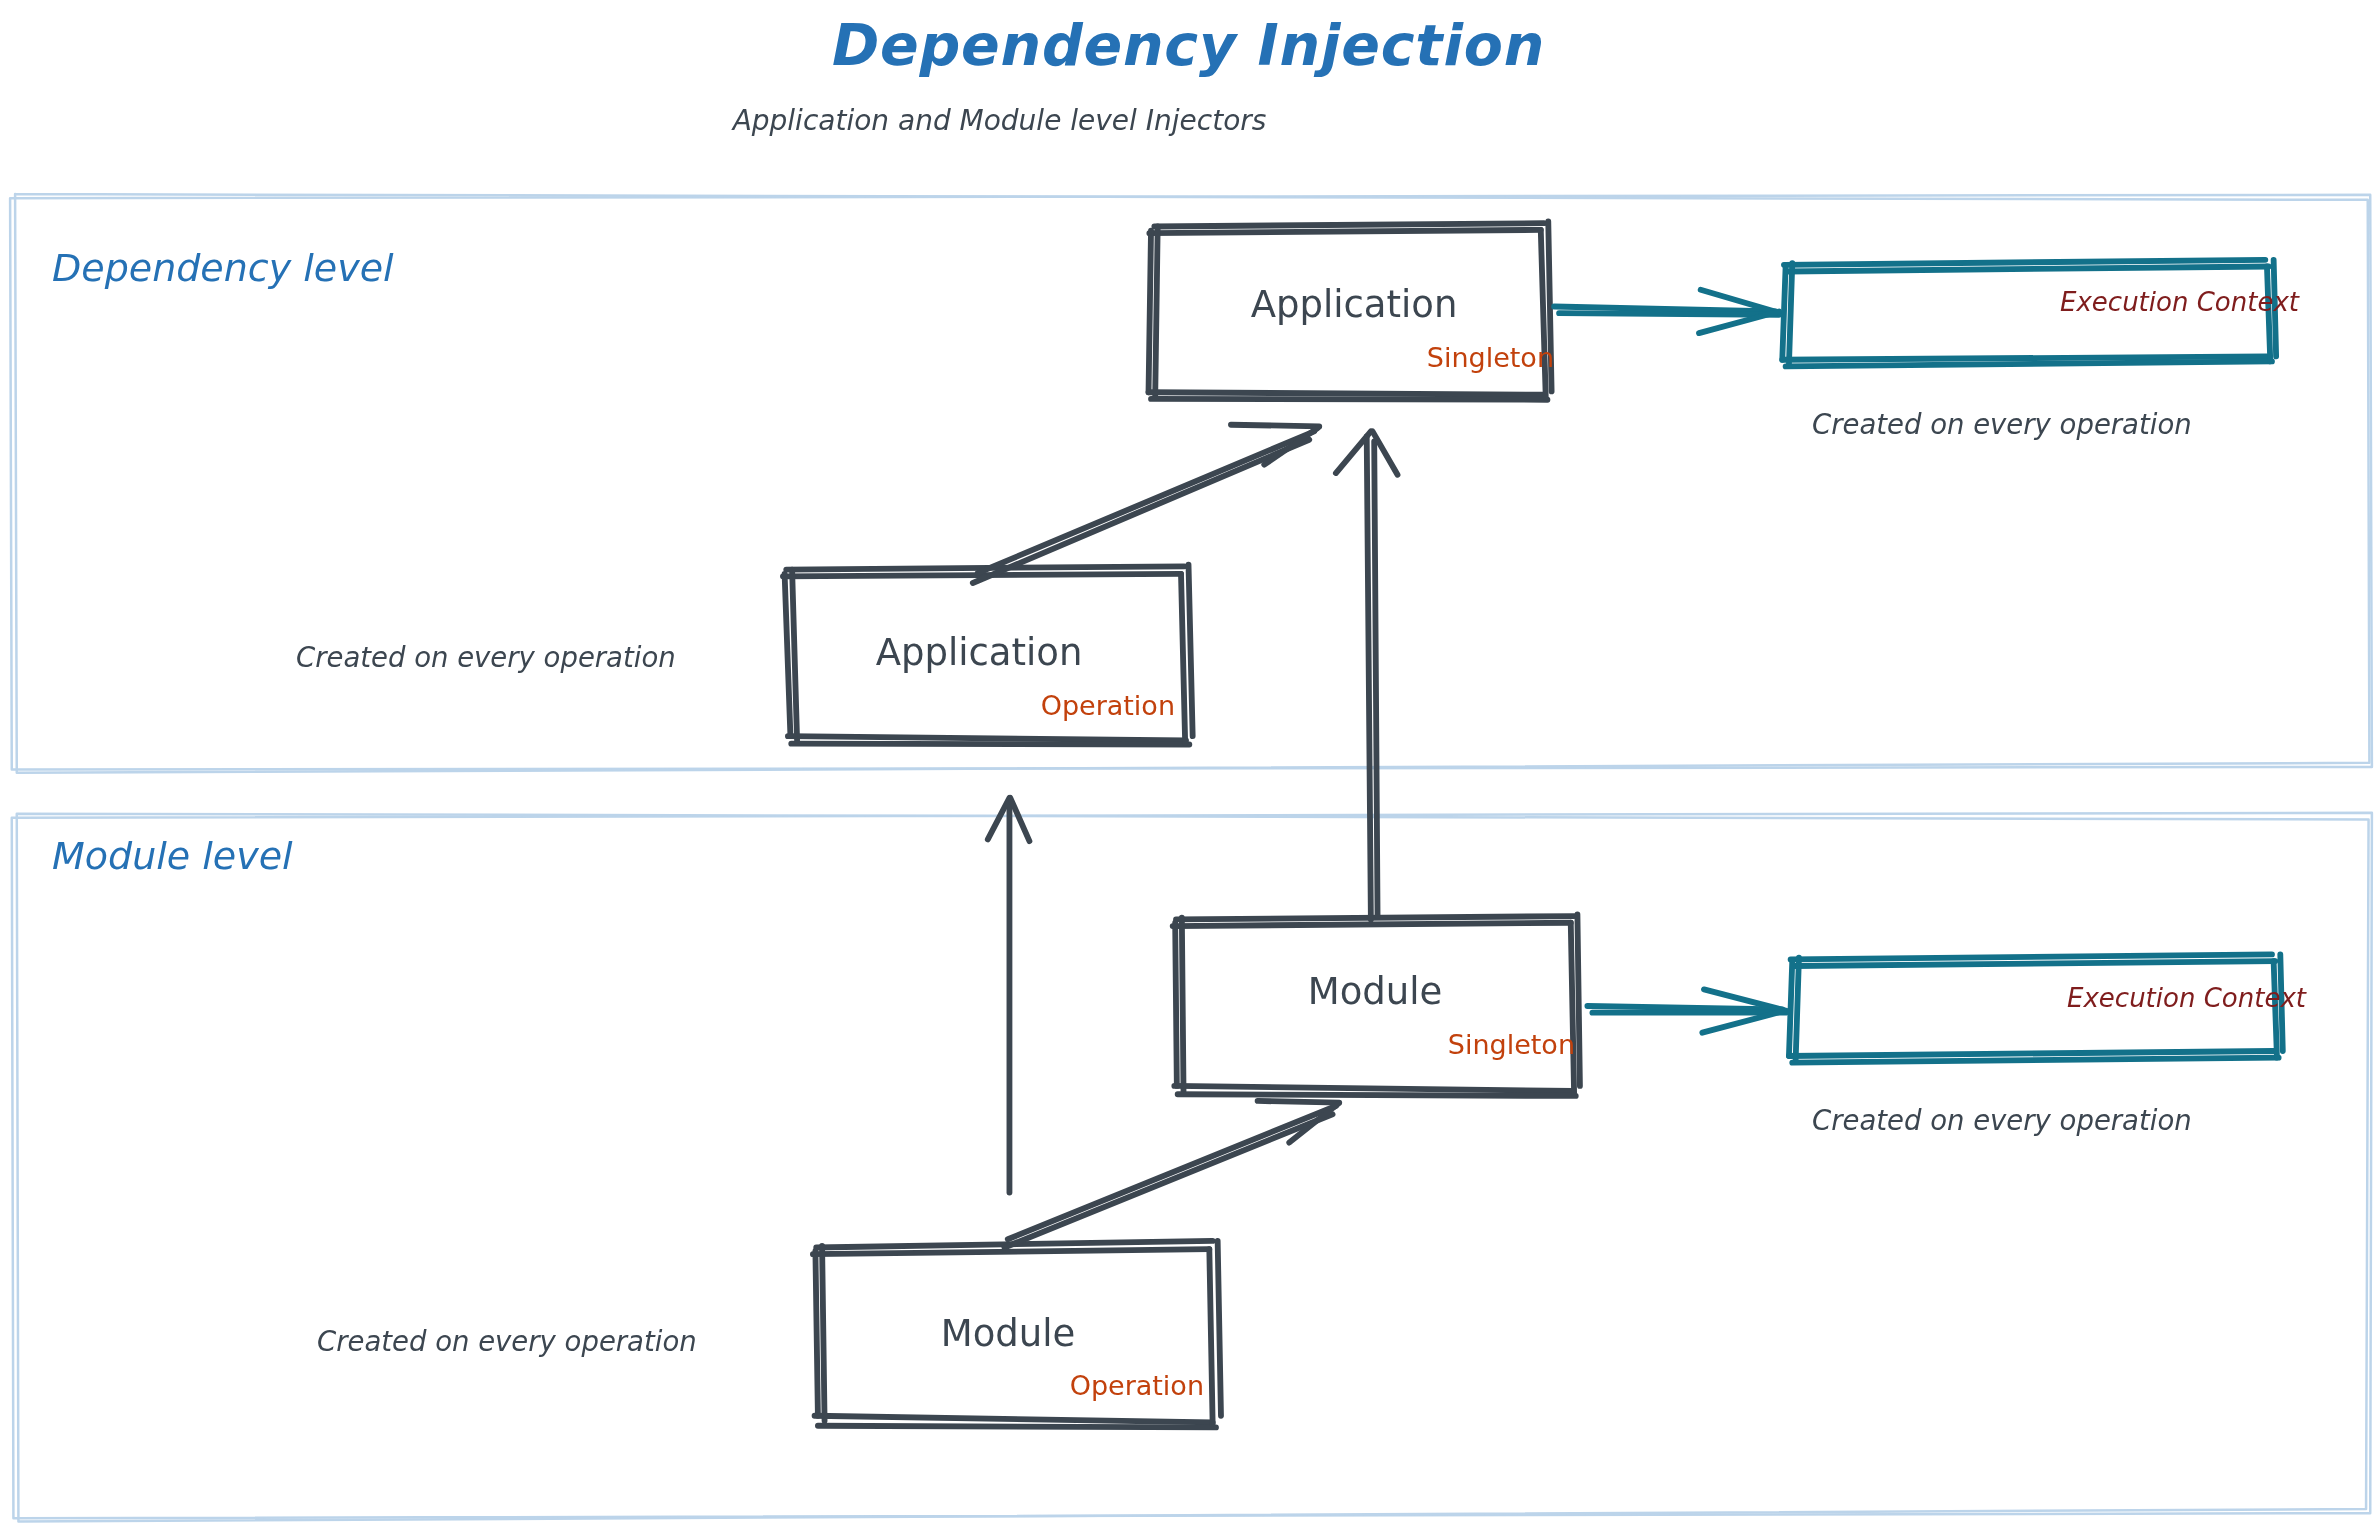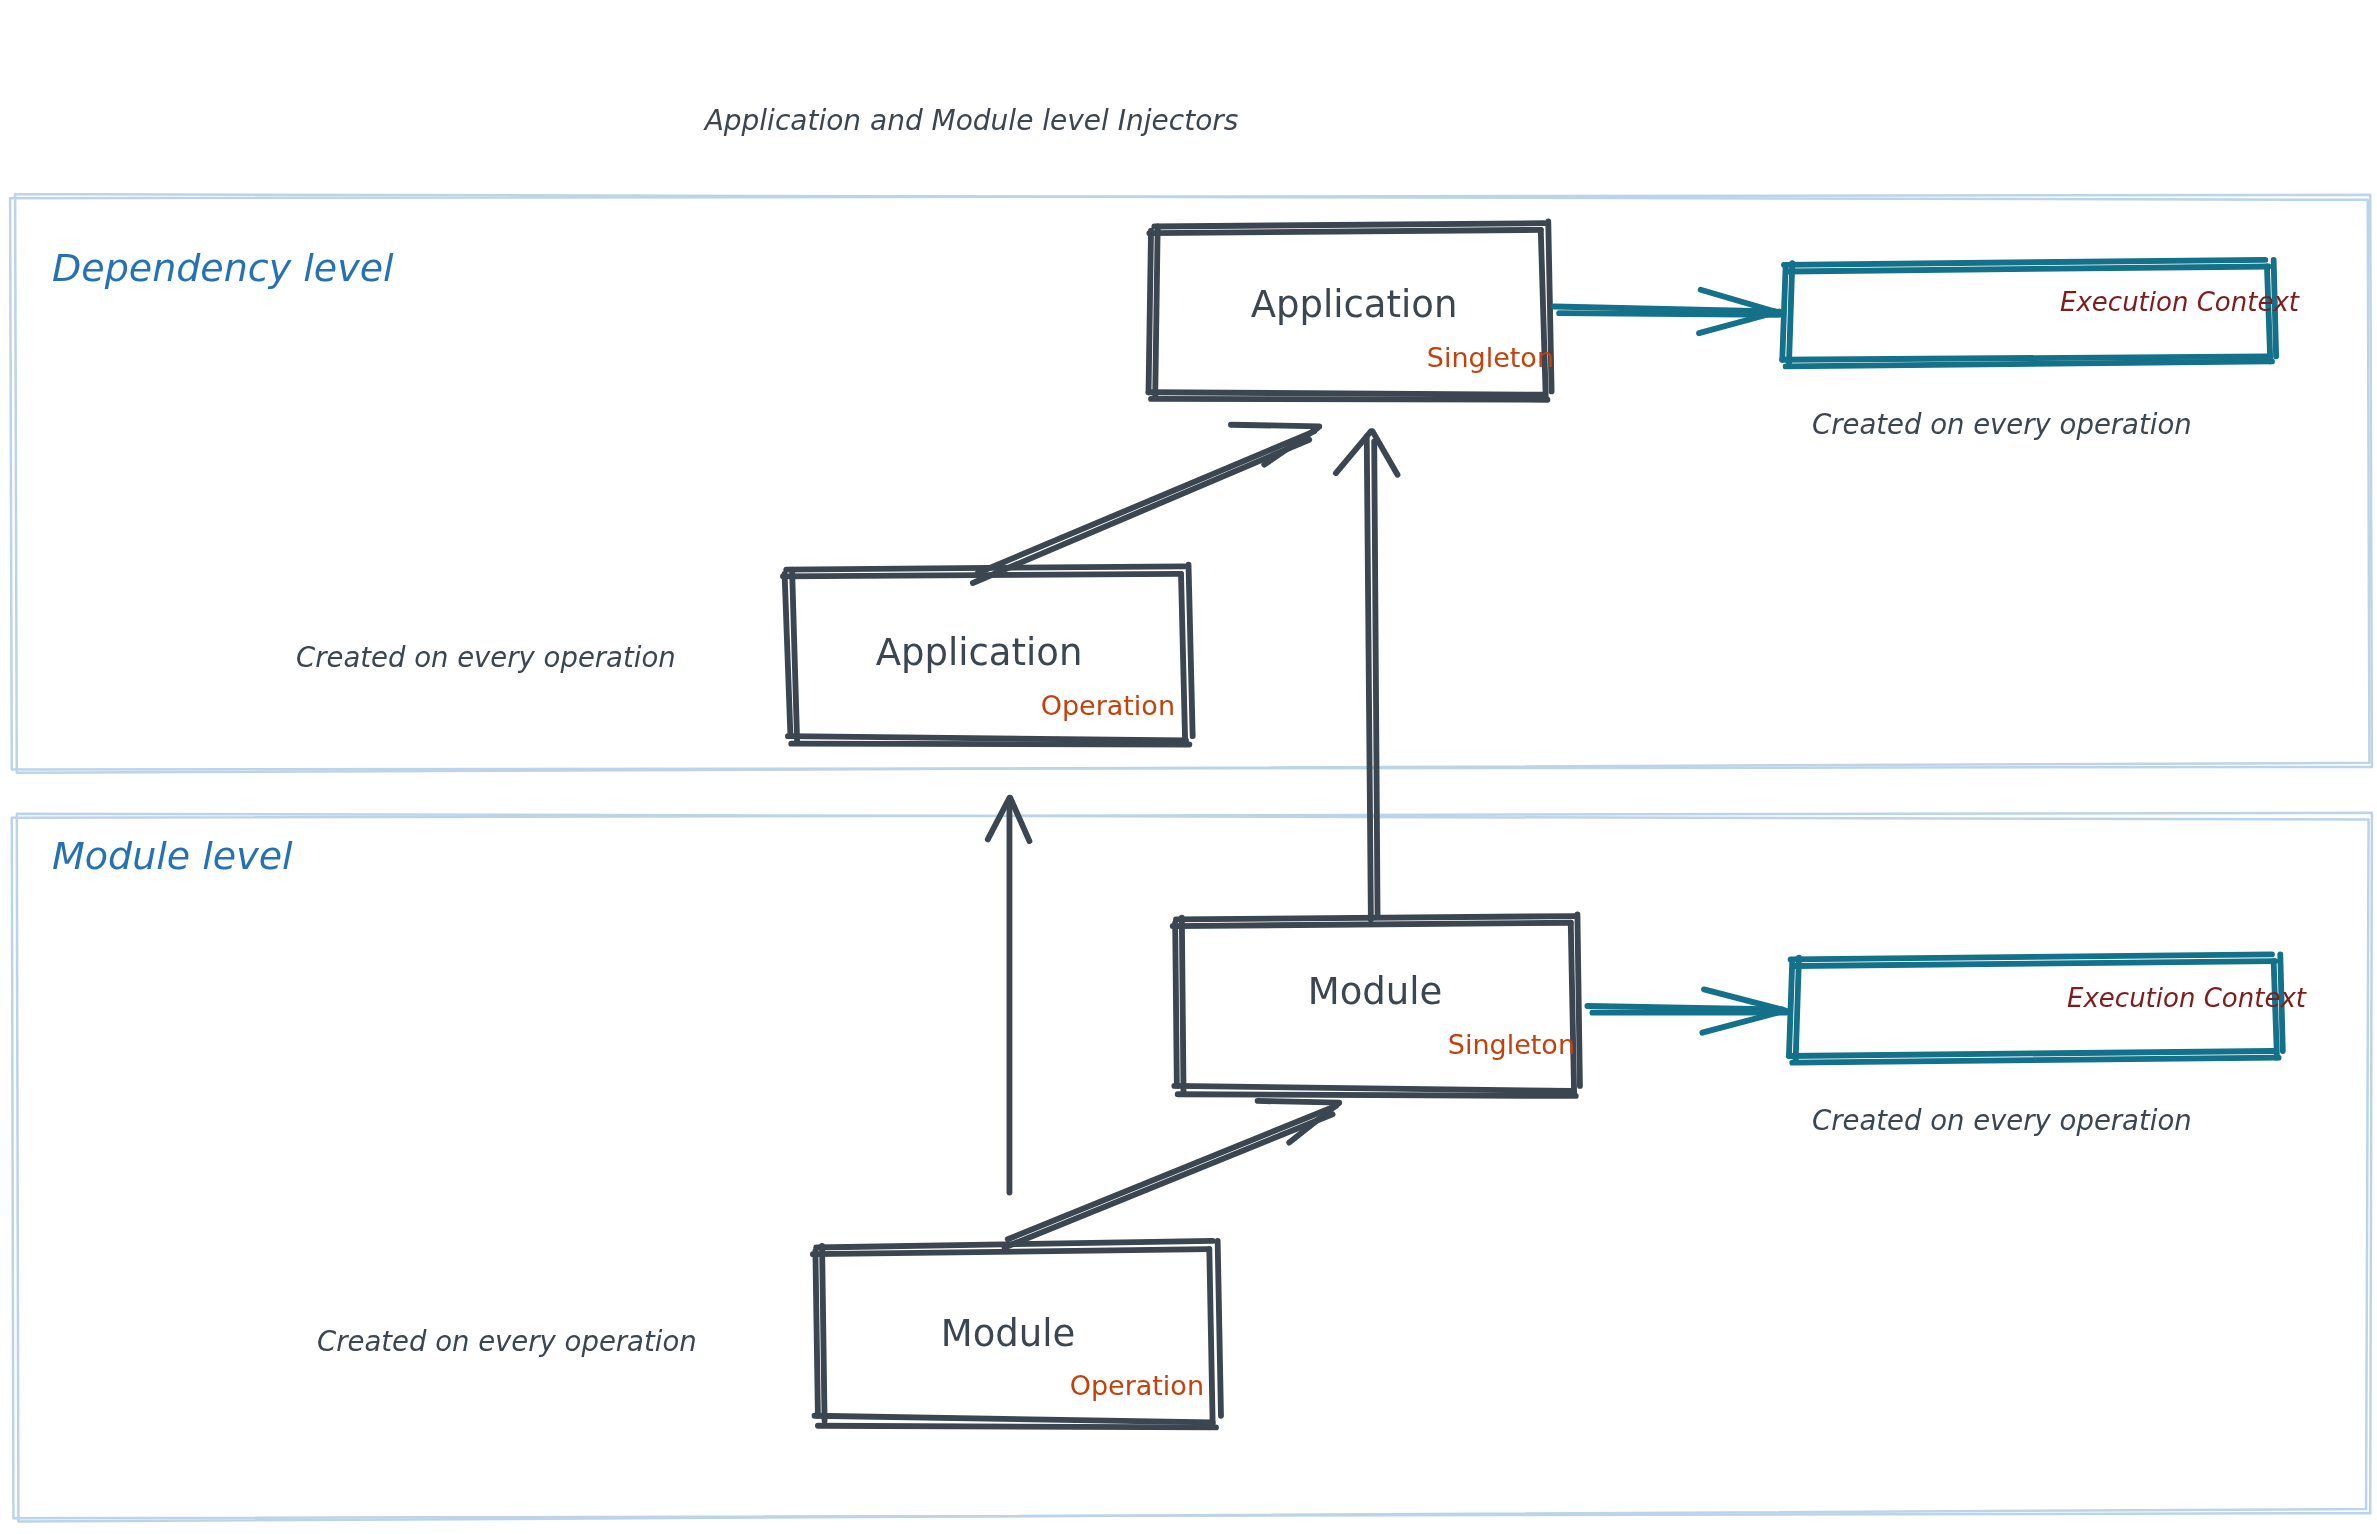--- a/index.html
+++ b/index.html
@@ -45,20 +45,21 @@
     color: #2571B5;
     font-style: italic;
   }
   #subtitle {
     left: 0; top: 104px;
     width: 1943px;
     text-align: center;
     font-size: 28px;
     color: #3C4650;
     font-style: italic;
+    padding-left: 28px;
   }
 
   
   .section-heading {
     font-size: 38px;
     color: #2571B5;
     font-style: italic;
     font-weight: 500;
   }
   #app-level-heading { left: 52px; top: 246px; }
@@ -230,20 +231,21 @@
       <g stroke="#3C4650" stroke-width="7">
         <path d="M 1210 1488 L 1604 1328"></path>
         <path d="M 1206 1498 L 1600 1338"></path>
         <path d="M 1510 1322 L 1608 1324"></path>
         <path d="M 1548 1372 L 1606 1326"></path>
       </g>
 
     </g>
   </svg>
 
+  <div class="txt" id="title">Dependency Injection</div>
 
   <div class="txt" id="subtitle">Application and Module level Injectors</div>
 
   <div class="txt section-heading" id="app-level-heading">Dependency level</div>
 
   <div class="txt section-heading" id="mod-level-heading">Module level</div>
 
   <div class="txt box-title" id="app-singleton-title">Application</div>
   <div class="txt box-scope" id="app-singleton-scope">Singleton</div>
 

